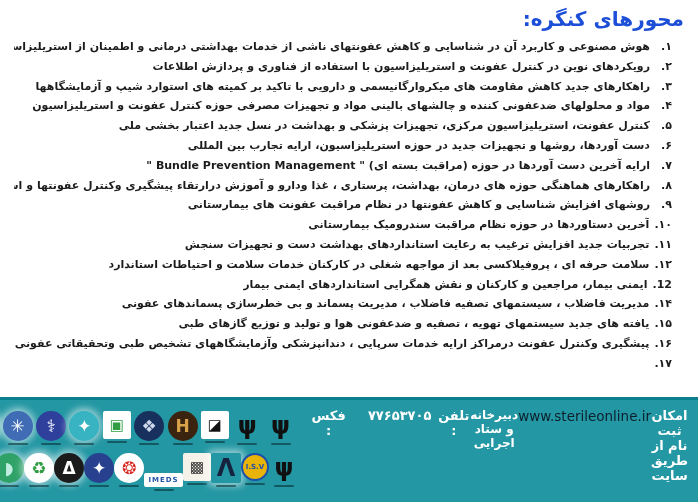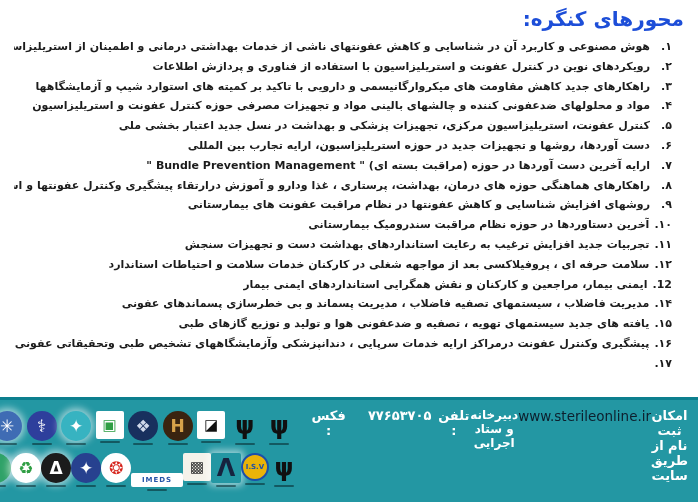--- a/index.html
+++ b/index.html
@@ -246,21 +246,21 @@
         </div>
         <div class="logo">
           <span class="badge circle" style="width: 30px; height: 30px; font-size: 17px; background: rgb(39, 65, 143); color: rgb(255, 255, 255);">✦</span>
           <span class="caption"></span>
         </div>
         <div class="logo">
           <span class="badge circle" style="width: 30px; height: 30px; font-size: 17px; background: rgb(255, 255, 255); color: rgb(214, 37, 29);">❂</span>
           <span class="caption"></span>
         </div>
         <div class="logo">
-          <span class="badge square" style="width: 52px; height: 14px; font-size: 7px; letter-spacing: 1px; background: rgb(255, 255, 255); color: rgb(37, 83, 168); margin-top: 20px;">IMEDS</span>
+          <span class="badge square" style="width: 39px; height: 14px; font-size: 7px; letter-spacing: 1px; background: rgb(255, 255, 255); color: rgb(37, 83, 168); margin-top: 20px;">IMEDS</span>
           <span class="caption"></span>
         </div>
         <div class="logo">
           <span class="badge square" style="width: 28px; height: 28px; font-size: 15px; background: rgb(245, 242, 234); color: rgb(51, 51, 51);">▩</span>
           <span class="caption"></span>
         </div>
         <div class="logo">
           <span class="badge square halo" style="width: 30px; height: 30px; font-size: 24px; background: transparent; color: rgb(22, 35, 63);">Λ</span>
           <span class="caption"></span>
         </div>

